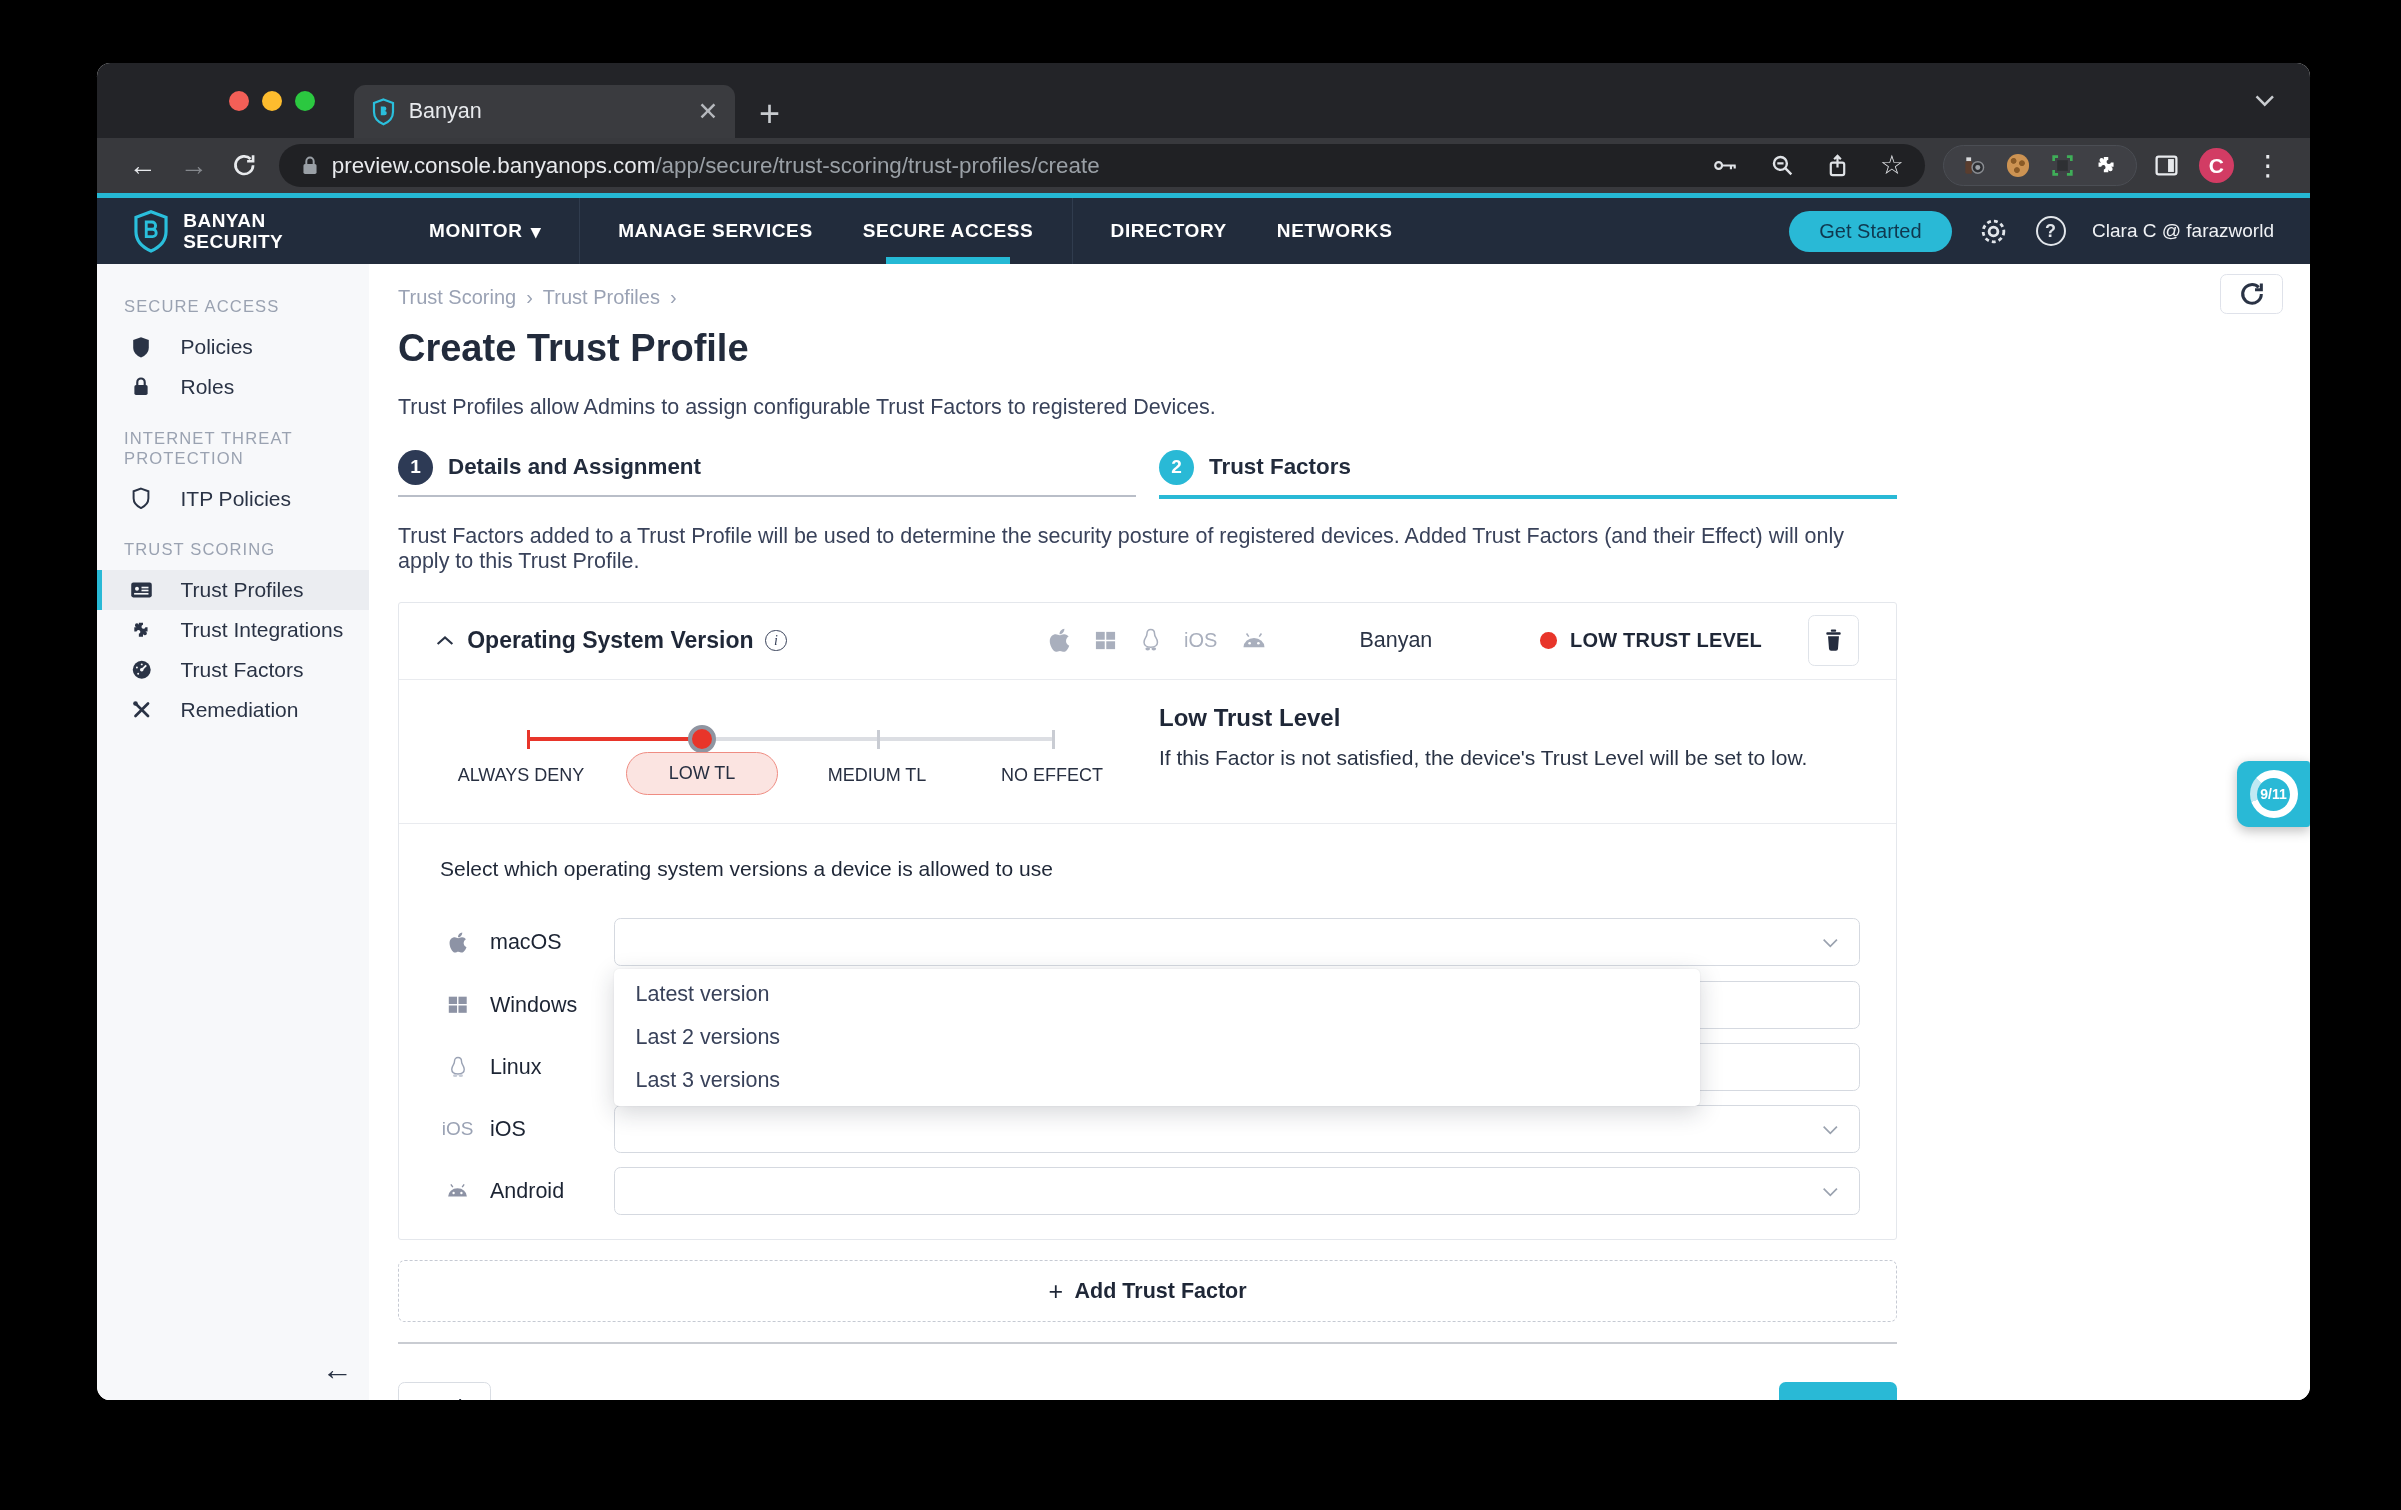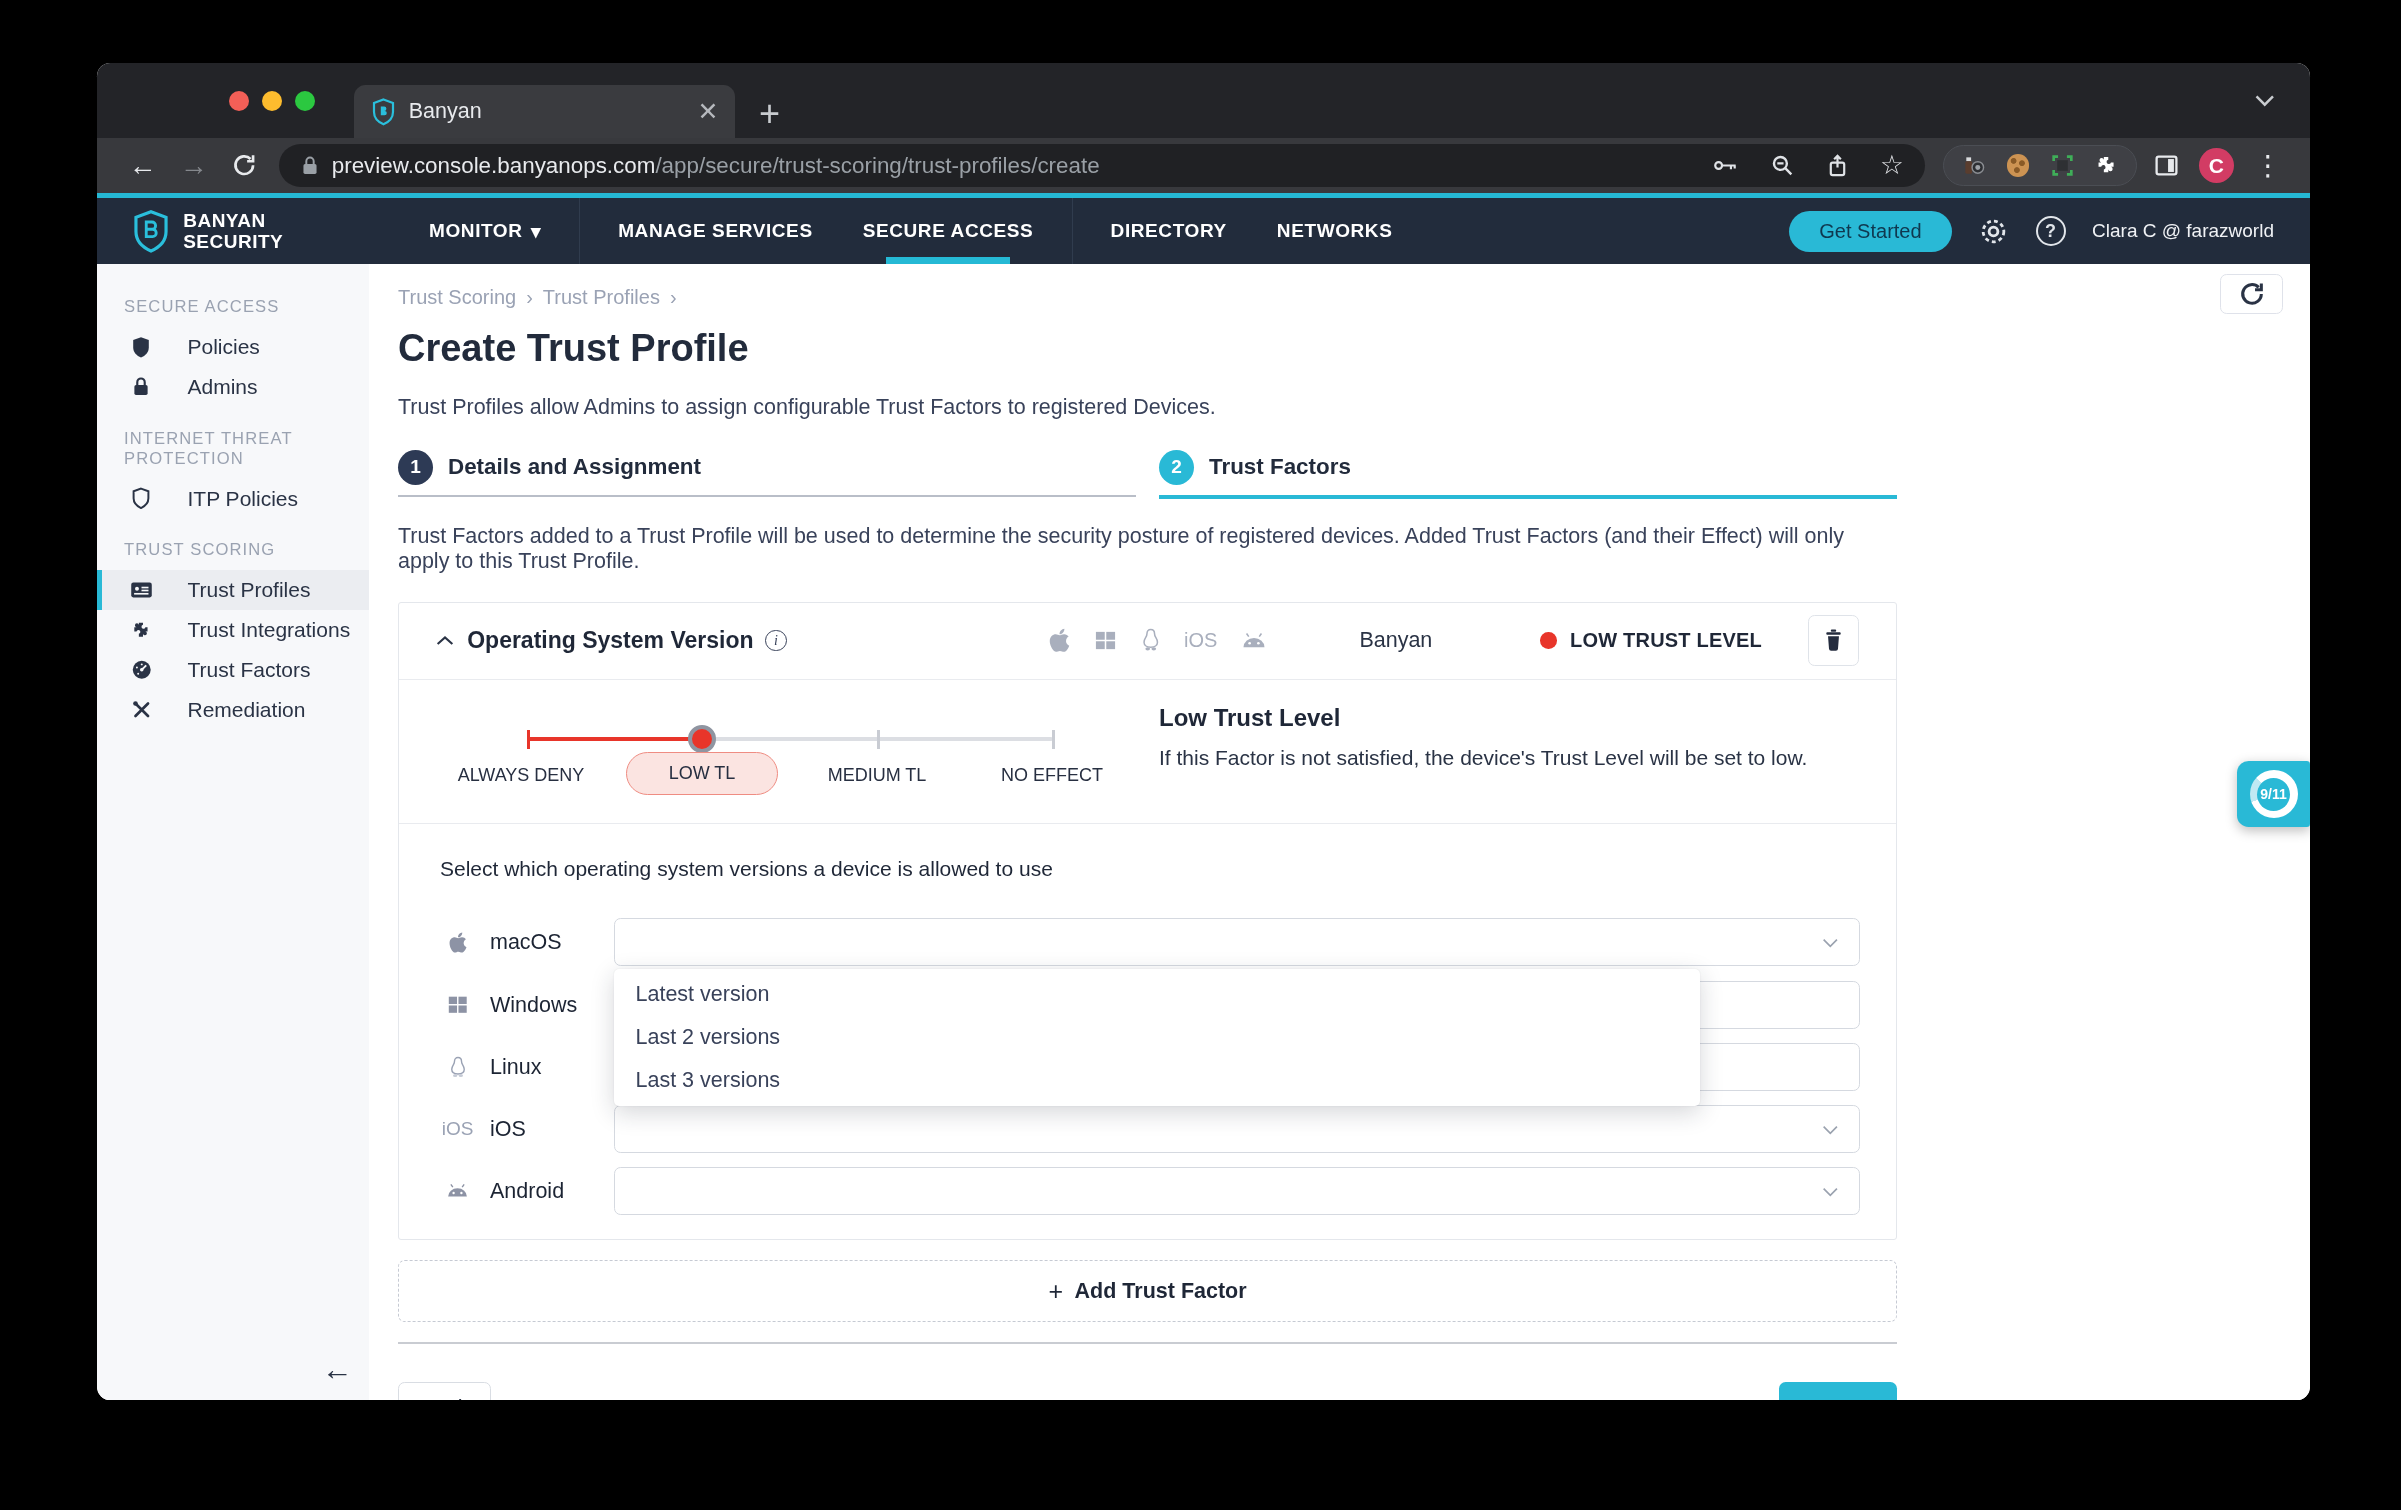--- a/index.html
+++ b/index.html
@@ -46,21 +46,21 @@
   .nav-divider { width:0.8px; height:100%; background:#303c4e; margin:0 13.2px; }
   .nav-right { margin-left:auto; display:flex; align-items:center; gap:26.5px; padding-right:36px; }
   .get-started { background:#29b9d6; color:#0f384f; font-size:20px; font-weight:400; padding:0 30px; height:41px; border-radius:21px; display:flex; align-items:center; }
   .help-circle { width:30px; height:30px; border-radius:50%; border:2px solid #e1e5ea; color:#e1e5ea; font-size:18px; font-weight:700; display:flex; align-items:center; justify-content:center; }
   .account { font-size:19px; color:#f0f2f5; }
 
   
   .app-body { flex:1; display:flex; min-height:0; }
   .sidebar { width:272px; background:#f7f8fa; flex:none; position:relative; padding-top:33px; }
   .side-header { margin:0 0 10px 27px; font-size:16.6px; letter-spacing:1.1px; color:#9aa2b1; }
-  .side-item { height:40px; display:flex; align-items:center; gap:33px; padding-left:26px; border-left:5.8px solid transparent; font-size:21px; color:#2a3345; }
+  .side-item { height:40px; display:flex; align-items:center; gap:26px; padding-left:26px; border-left:5.8px solid transparent; font-size:21px; color:#2a3345; }
   .side-item.active { background:#ebedf1; border-left-color:#29b9d6; }
   .side-icon { width:26.5px; display:flex; justify-content:center; flex:none; }
   .side-gap { height:21.5px; }
   .collapse-arrow { position:absolute; left:225px; bottom:11.6px; font-size:31px; color:#2a3345; }
 
   .main { flex:1; position:relative; background:#fff; overflow:hidden; padding:0 413px 0 29px; }
   .refresh-btn { position:absolute; top:10px; right:27px; width:63px; height:40px; border:1.2px solid #dfe2ea; border-radius:6.6px; background:#fff; display:flex; align-items:center; justify-content:center; }
 
   .breadcrumb { margin-top:21.5px; display:flex; gap:10px; font-size:20px; color:#9aa2b4; }
   .page-title { margin-top:18px; font-size:38px; font-weight:700; color:#222b3c; }
@@ -278,21 +278,21 @@
           </span>
         <span>Policies</span>
       </div>
       <div class="side-item">
         <span class="side-icon">
             <svg width="20" height="21.5" viewBox="0 0 24 26">
               <rect x="4" y="11" width="16" height="12" rx="2" fill="#2a3345"></rect>
               <path d="M7.5 11V7.5a4.5 4.5 0 0 1 9 0V11" fill="none" stroke="#2a3345" stroke-width="2.6"></path>
             </svg>
           </span>
-        <span>Admins</span>
+        <span>Roles</span>
       </div>
       <div class="side-gap"></div>
       <div class="side-header">INTERNET THREAT PROTECTION</div>
       <div class="side-item">
         <span class="side-icon">
             <svg width="20" height="23" viewBox="0 0 24 28">
               <path d="M12 2 21 5.2v8.6c0 5.7-4 9.6-9 11.8-5-2.2-9-6.1-9-11.8V5.2Z" fill="none" stroke="#2a3345" stroke-width="2.4"></path>
             </svg>
           </span>
         <span>ITP Policies</span>

